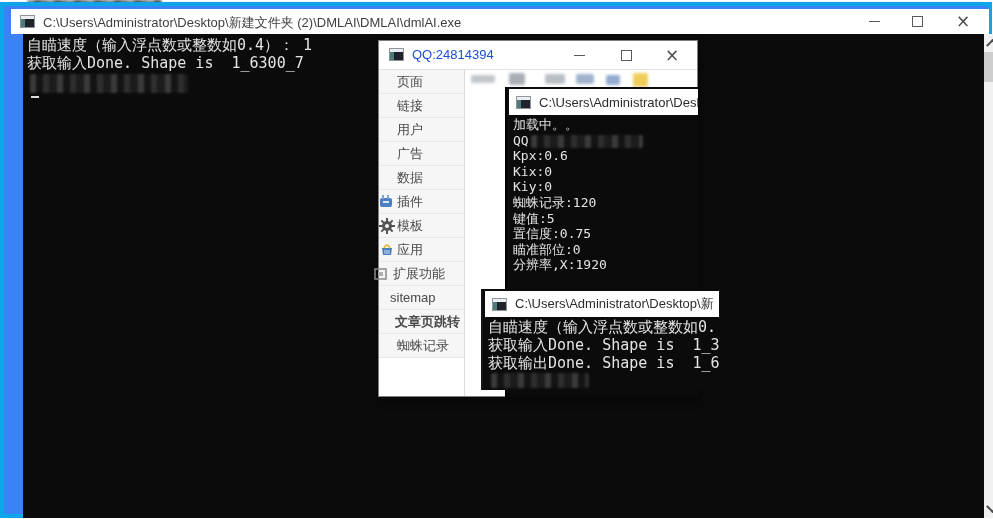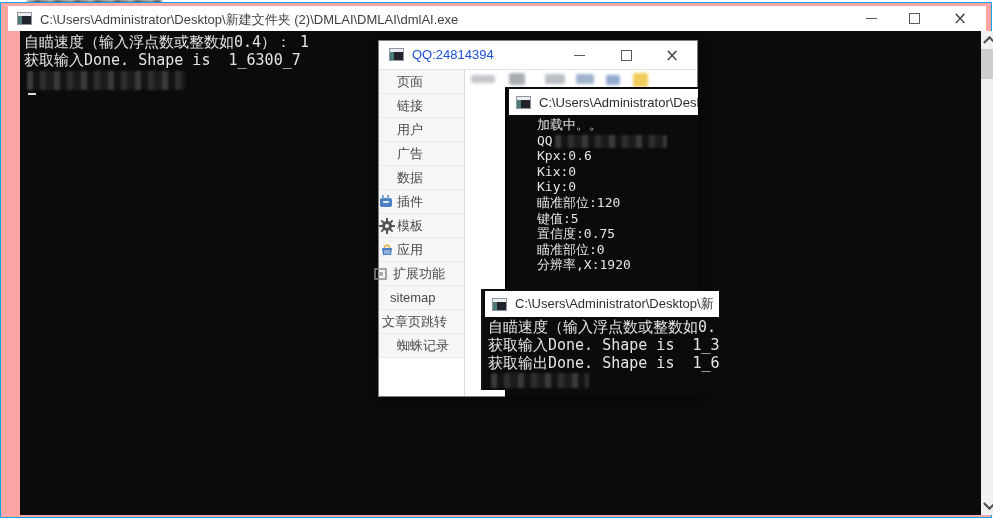--- a/index.html
+++ b/index.html
@@ -21,21 +21,21 @@
   .bar-min{width:11px;height:1px;background:#5a5a5a;}
   .box-max{width:9px;height:9px;border:1px solid #5a5a5a;}
   .close-glyph{font-size:17px;line-height:1;color:#4a4a4a;font-family:"DejaVu Sans",sans-serif;}
 
   .chev{width:7px;height:7px;display:inline-block;}
   .chev-up{border-left:2px solid #4d4d4d;border-top:2px solid #4d4d4d;transform:rotate(45deg) translate(2px,2px);}
   .chev-down{border-right:2px solid #4d4d4d;border-bottom:2px solid #4d4d4d;transform:rotate(45deg) translate(-2px,-2px);}
 
   
   #main-frame{position:absolute;left:0;top:2px;width:992px;height:516px;
-              background:#fca5a5;border:1px solid #0ea5e9;box-sizing:border-box;}
+              background:#3b82f6;border:4px solid #0ea5e9;box-sizing:border-box;}
   #main-titlebar{position:absolute;left:7px;top:3px;width:978px;height:25px;background:#fff;}
   #main-titlebar .cmdicon{position:absolute;left:9px;top:6px;}
   #main-title-text{position:absolute;left:32px;top:5px;font-size:13px;color:#3f3f3f;white-space:nowrap;}
   #mw-min{left:848px;height:25px;}
   #mw-max{left:891px;height:25px;}
   #mw-close{left:937px;height:25px;}
 
   #main-console{position:absolute;left:7px;top:28px;width:978px;height:484px;background:#0b0b0b;overflow:hidden;margin-left:12px;}
   .conline{font-family:"DejaVu Sans Mono",monospace;color:#e4e4e4;white-space:pre;}
   #main-console .conline{font-size:15px;line-height:18px;}
@@ -55,33 +55,33 @@
   #qq-titlebar .cmdicon{position:absolute;left:10px;top:7px;}
   #qq-title-text{position:absolute;left:33px;top:6px;font-size:13px;color:#1d4ed8;white-space:nowrap;}
   #qq-min{left:185px;height:28px;}
   #qq-max{left:232px;height:28px;}
   #qq-close{left:278px;height:28px;}
 
   #qq-sidebar{position:absolute;left:0;top:29px;width:86px;bottom:0;background:#fff;border-right:1px solid #dbdbdb;box-sizing:border-box;}
   .sb-item{position:relative;height:24px;background:#f6f6f6;border-bottom:1px solid #e8e8e8;
            display:flex;align-items:center;padding-left:18px;font-size:13px;color:#4a4a4a;box-sizing:border-box;white-space:nowrap;}
   .sb-item .sb-ico{position:absolute;left:0;top:4px;width:16px;height:16px;}
-  .sb-flush{padding-left:3px;}
+  .sb-flush{padding-left:16px;font-weight:bold;}
   .sb-sm{padding-left:11px;}
 
   
   .tb-blob{position:absolute;filter:blur(1.5px);border-radius:2px;opacity:.85;}
 
   
   .ov-win{position:absolute;background:#0b0b0b;overflow:hidden;box-sizing:border-box;}
   .ov-title{position:absolute;left:2px;right:0;top:2px;height:26px;background:#fff;overflow:hidden;
             display:flex;align-items:center;padding-left:7px;box-sizing:border-box;}
   .ov-title .ttxt{margin-left:8px;font-size:13px;color:#2c2c2c;white-space:nowrap;}
   #ov1{left:505px;top:87px;width:193px;height:310px;z-index:20;border-left:2px solid #000;}
-  #ov1-text{position:absolute;left:2px;top:29px;right:0;bottom:0;padding:1px 0 0 4px;overflow:hidden;margin-left:24px;}
+  #ov1-text{position:absolute;left:2px;top:29px;right:0;bottom:0;padding:1px 0 0 4px;overflow:hidden;}
   #ov1-text .conline{font-size:13px;line-height:15.6px;}
   #ov1-qqcensor{display:inline-block;vertical-align:middle;width:112px;height:13px;margin-left:2px;}
 
   #ov2{left:481px;top:289px;width:238px;height:101px;z-index:30;border-left:2px solid #141414;}
   #ov2-text{position:absolute;left:2px;top:28px;right:0;bottom:0;padding:1px 0 0 3px;overflow:hidden;}
   #ov2-text .conline{font-size:15px;line-height:18px;}
   #ov2-censor{width:98px;height:15px;margin:1px 0 0 3px;}
 
   
   #top-censor{position:absolute;left:27px;top:0;width:135px;height:5px;}
@@ -238,21 +238,21 @@
     <div class="ov-title">
       <span class="cmdicon"></span>
       <span class="ttxt">C:\Users\Administrator\Desk</span>
     </div>
     <div id="ov1-text">
       <div class="conline">加载中。。</div>
       <div class="conline"><span>QQ</span><span id="ov1-qqcensor" class="censor"></span></div>
       <div class="conline">Kpx:0.6</div>
       <div class="conline">Kix:0</div>
       <div class="conline">Kiy:0</div>
-      <div class="conline">瞄准部位:120</div>
+      <div class="conline">蜘蛛记录:120</div>
       <div class="conline">键值:5</div>
       <div class="conline">置信度:0.75</div>
       <div class="conline">瞄准部位:0</div>
       <div class="conline">分辨率,X:1920</div>
     </div>
   </div>
 
   <div id="ov2" class="ov-win">
     <div class="ov-title">
       <span class="cmdicon"></span>

